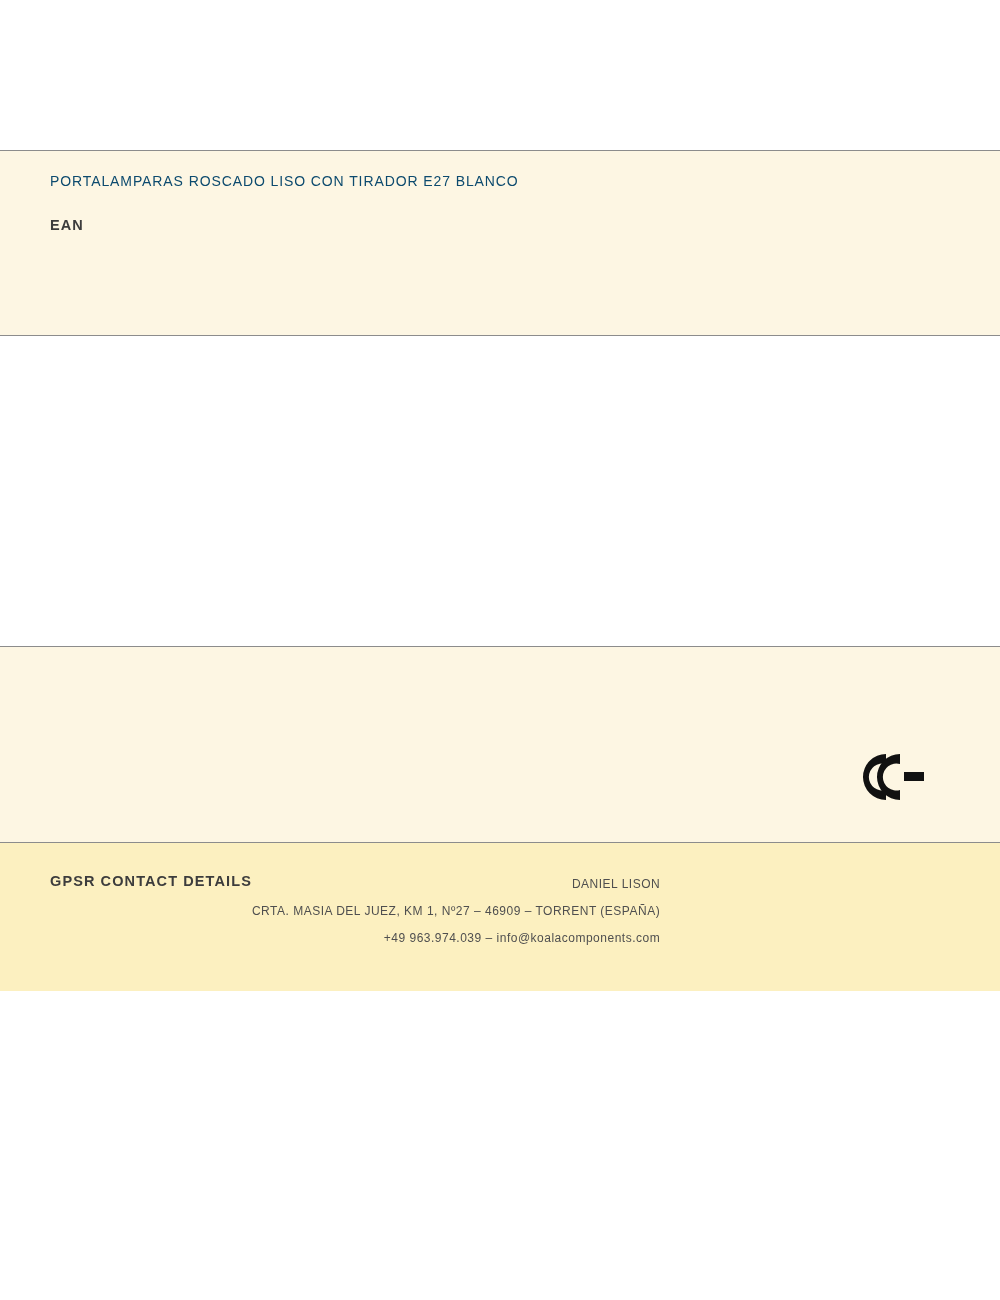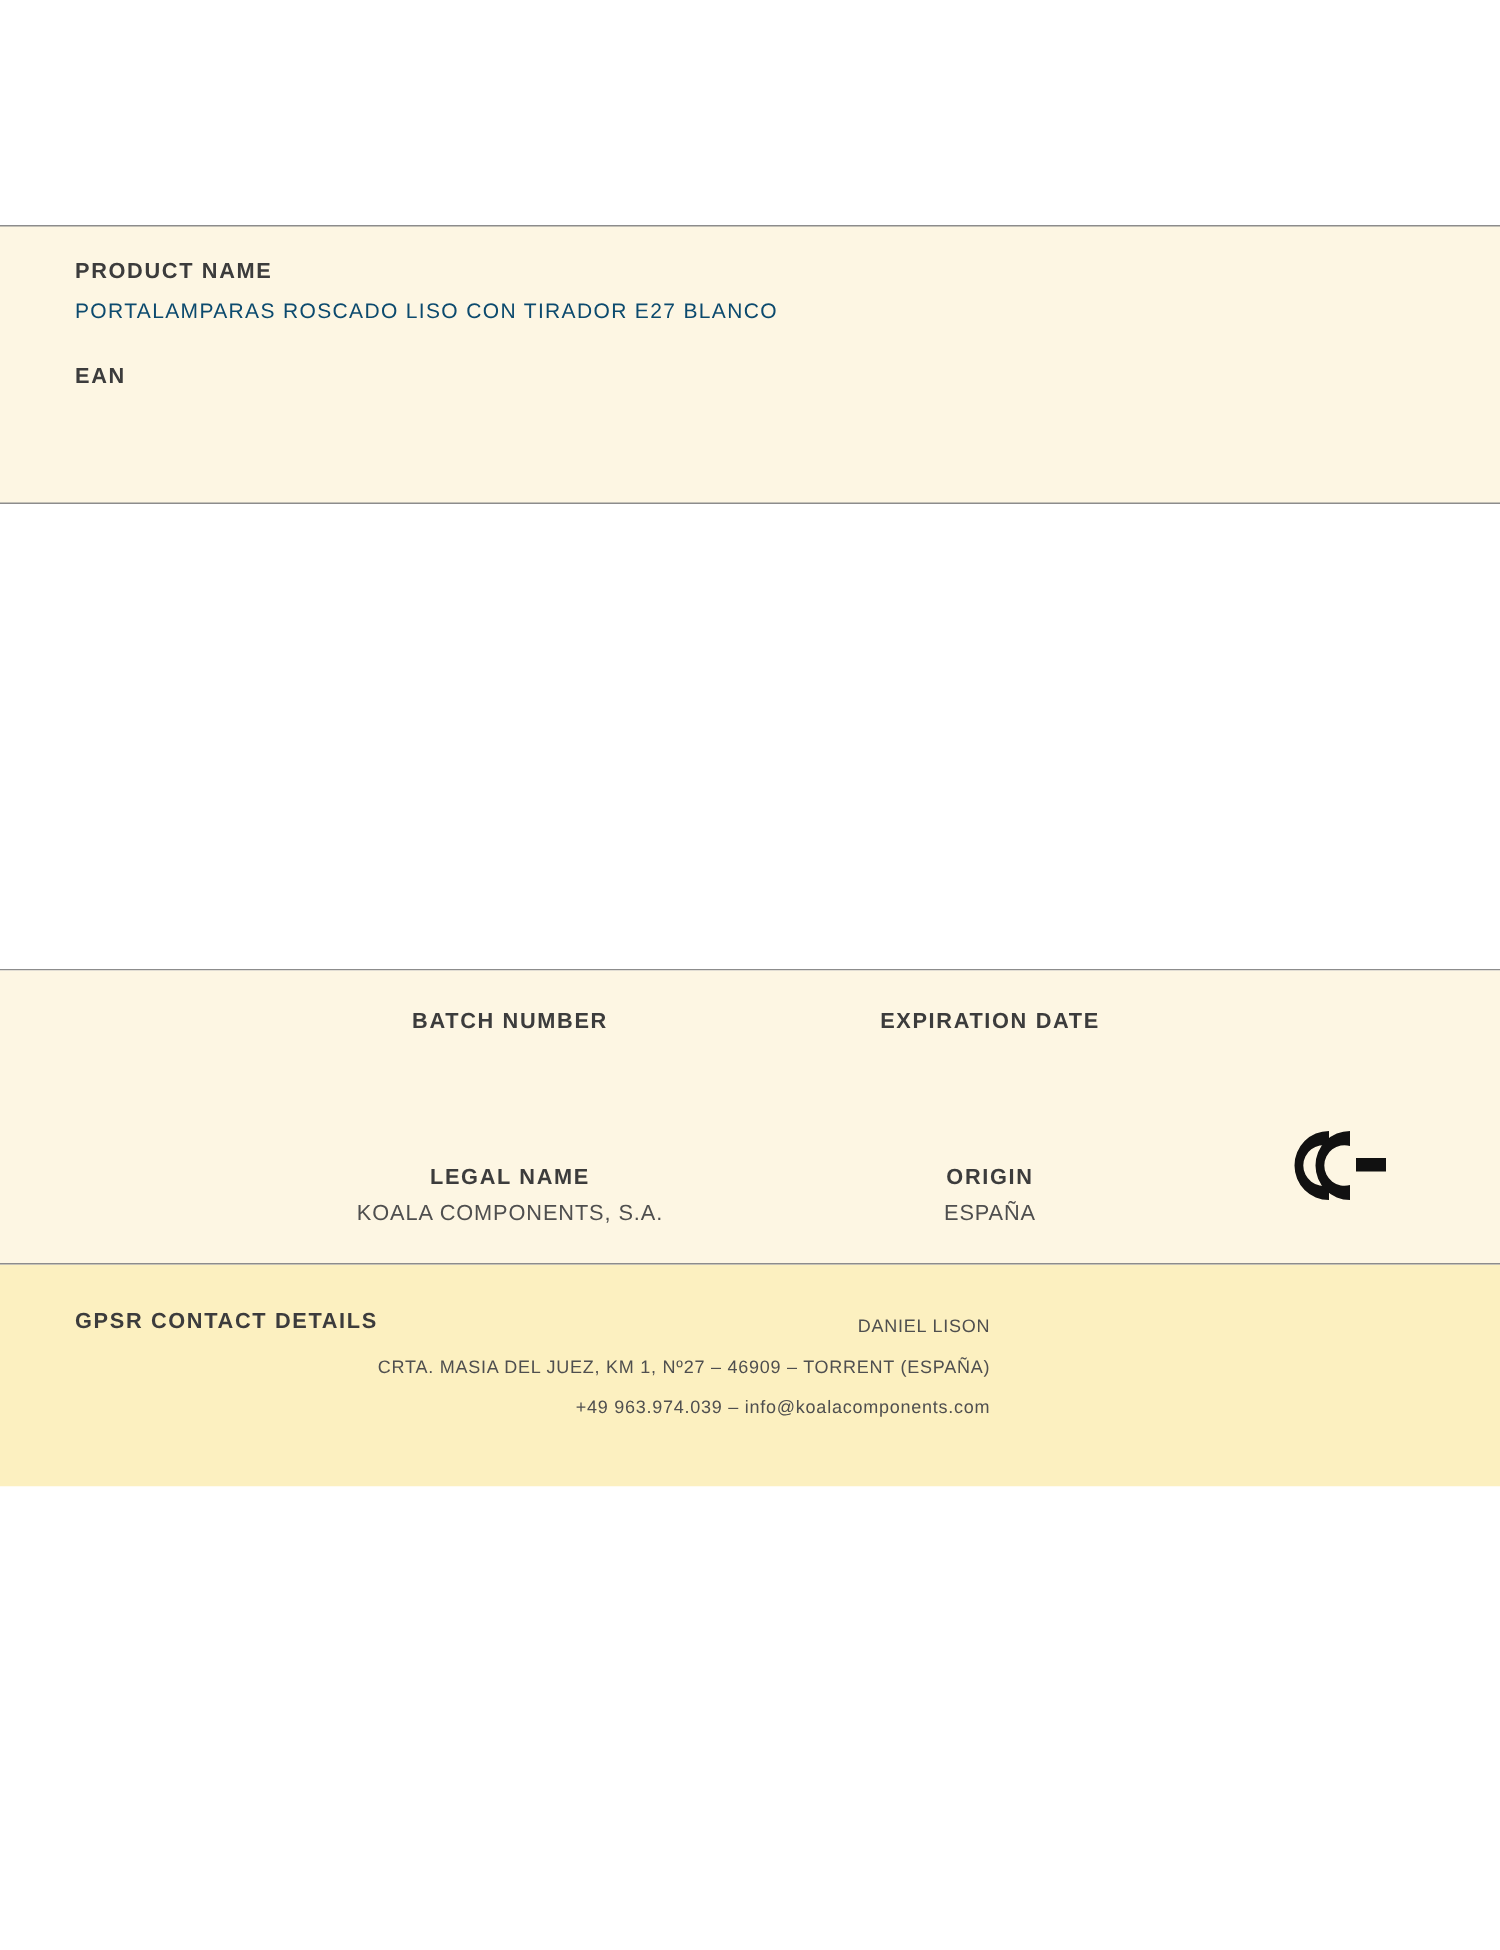--- a/index.html
+++ b/index.html
@@ -141,55 +141,30 @@
   }
 </style>
 </head>
 <body>
 
 <div class="page">
 
   <div class="top-spacer"></div>
 
   <div class="header-block">
-    <p class="field-label">PRODUCT NAME</p>
     <p class="field-value">PORTALAMPARAS ROSCADO LISO CON TIRADOR E27 BLANCO</p>
     <p class="field-label">EAN</p>
   </div>
 
   <div class="middle-blank"></div>
 
   <div class="info-block">
-    <div class="info-row">
-      <div class="info-cell spacer"></div>
-      <div class="info-cell">
-        <p class="info-title">BATCH NUMBER</p>
-        <p class="info-value"></p>
-      </div>
-      <div class="info-cell">
-        <p class="info-title">EXPIRATION DATE</p>
-        <p class="info-value"></p>
-      </div>
-      <div class="info-cell spacer"></div>
-    </div>
 
     <div class="row-gap"></div>
 
-    <div class="info-row">
-      <div class="info-cell spacer"></div>
-      <div class="info-cell">
-        <p class="info-title">LEGAL NAME</p>
-        <p class="info-value">KOALA COMPONENTS, S.A.</p>
-      </div>
-      <div class="info-cell">
-        <p class="info-title">ORIGIN</p>
-        <p class="info-value">ESPAÑA</p>
-      </div>
-      <div class="info-cell spacer"></div>
-    </div>
 
     <div class="ce-mark">
       <svg width="90" height="60" viewBox="0 0 90 60" xmlns="http://www.w3.org/2000/svg">
         <path d="M34 7 A23 23 0 1 0 34 53 L34 43 A13.5 13.5 0 1 1 34 17 Z" fill="#111111"></path>
         <path d="M48 7 A23 23 0 1 0 48 53 L48 43 A13.5 13.5 0 1 1 48 17 Z" fill="#111111"></path>
         <rect x="52" y="25" width="20" height="9" fill="#111111"></rect>
       </svg>
     </div>
   </div>
 

